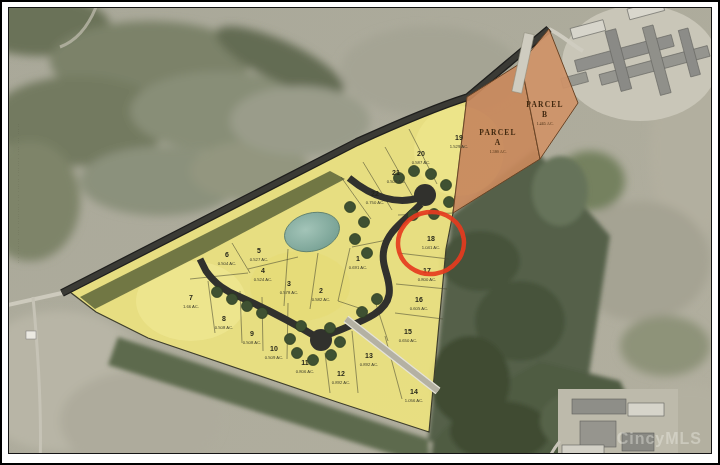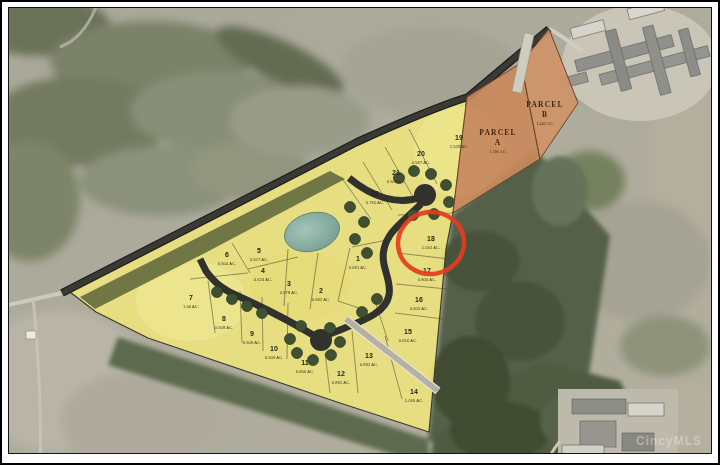--- a/index.html
+++ b/index.html
@@ -1,21 +1,21 @@
 <!DOCTYPE html>
 <html><head>
 <meta charset="utf-8">
 <style>
   html,body{margin:0;padding:0;background:#222;}
   .stage{width:720px;height:465px;background:#000;box-sizing:border-box;padding:2px;position:relative;
          font-family:"Liberation Sans",sans-serif;}
   .mat{width:716px;height:461px;background:#fff;box-sizing:border-box;padding:5px 6px 9px 6px;position:relative;}
   .photo{position:relative;width:702px;height:445px;border:1px solid #141414;overflow:hidden;background:#aeac9e;cursor:pointer;}
   .photo svg{display:block;width:702px;height:445px;}
-  .watermark{position:absolute;right:9px;bottom:5px;font-weight:bold;font-size:12px;letter-spacing:1px;
+  .watermark{position:absolute;right:9px;bottom:5px;font-weight:bold;font-size:16px;letter-spacing:1px;
              color:rgba(242,241,234,0.38);pointer-events:none;}
   .microtext{position:absolute;left:7px;top:255px;transform:rotate(-90deg);transform-origin:left top;
              font-size:4px;color:rgba(60,60,55,0.85);letter-spacing:1px;white-space:nowrap;}
   
   text{font-family:"Liberation Sans",sans-serif;}
   .lot-num{font-size:7px;font-weight:bold;fill:#26261a;text-anchor:middle;}
   .lot-ac{font-size:4.2px;fill:#3c3c2a;text-anchor:middle;}
   .parcel-line{font-family:"Liberation Serif",serif;font-size:7.5px;font-weight:bold;letter-spacing:1.2px;
                fill:#40280f;text-anchor:middle;}
   .parcel-ac{font-family:"Liberation Serif",serif;font-size:4.2px;fill:#4a3014;text-anchor:middle;}

